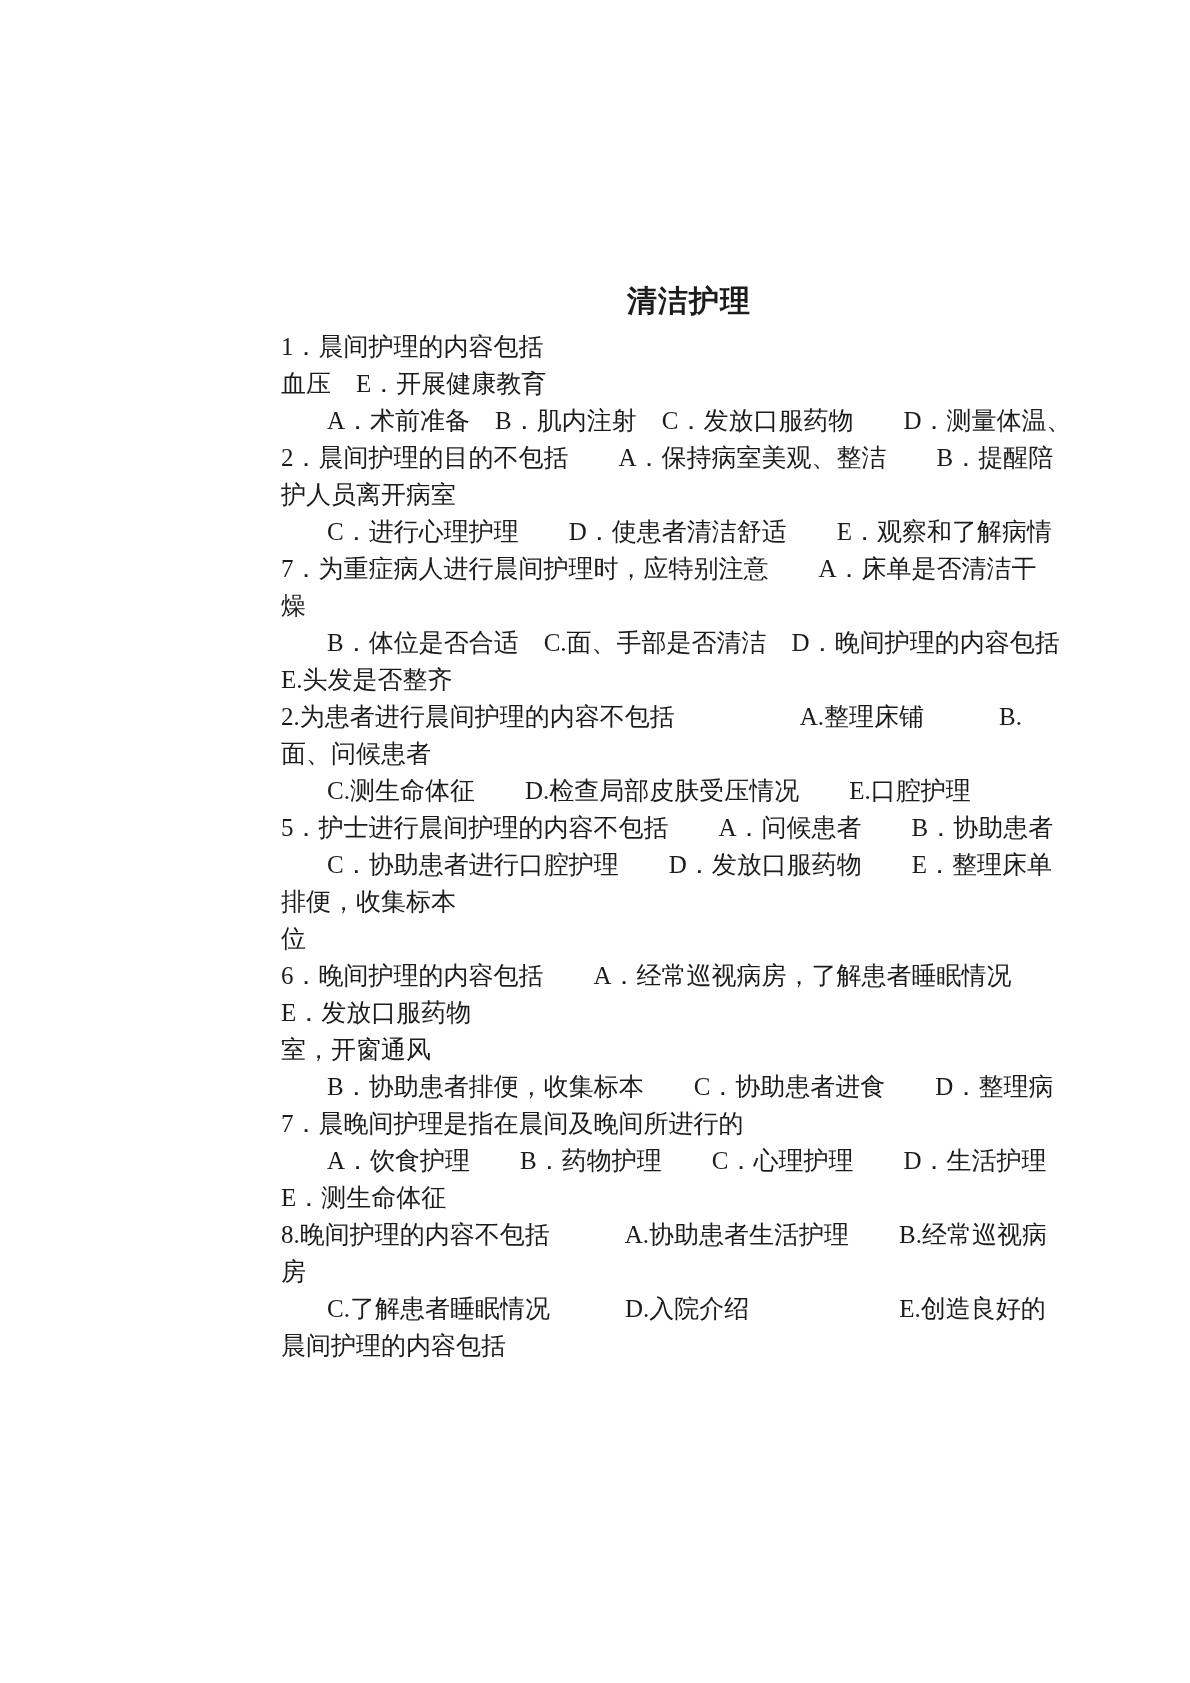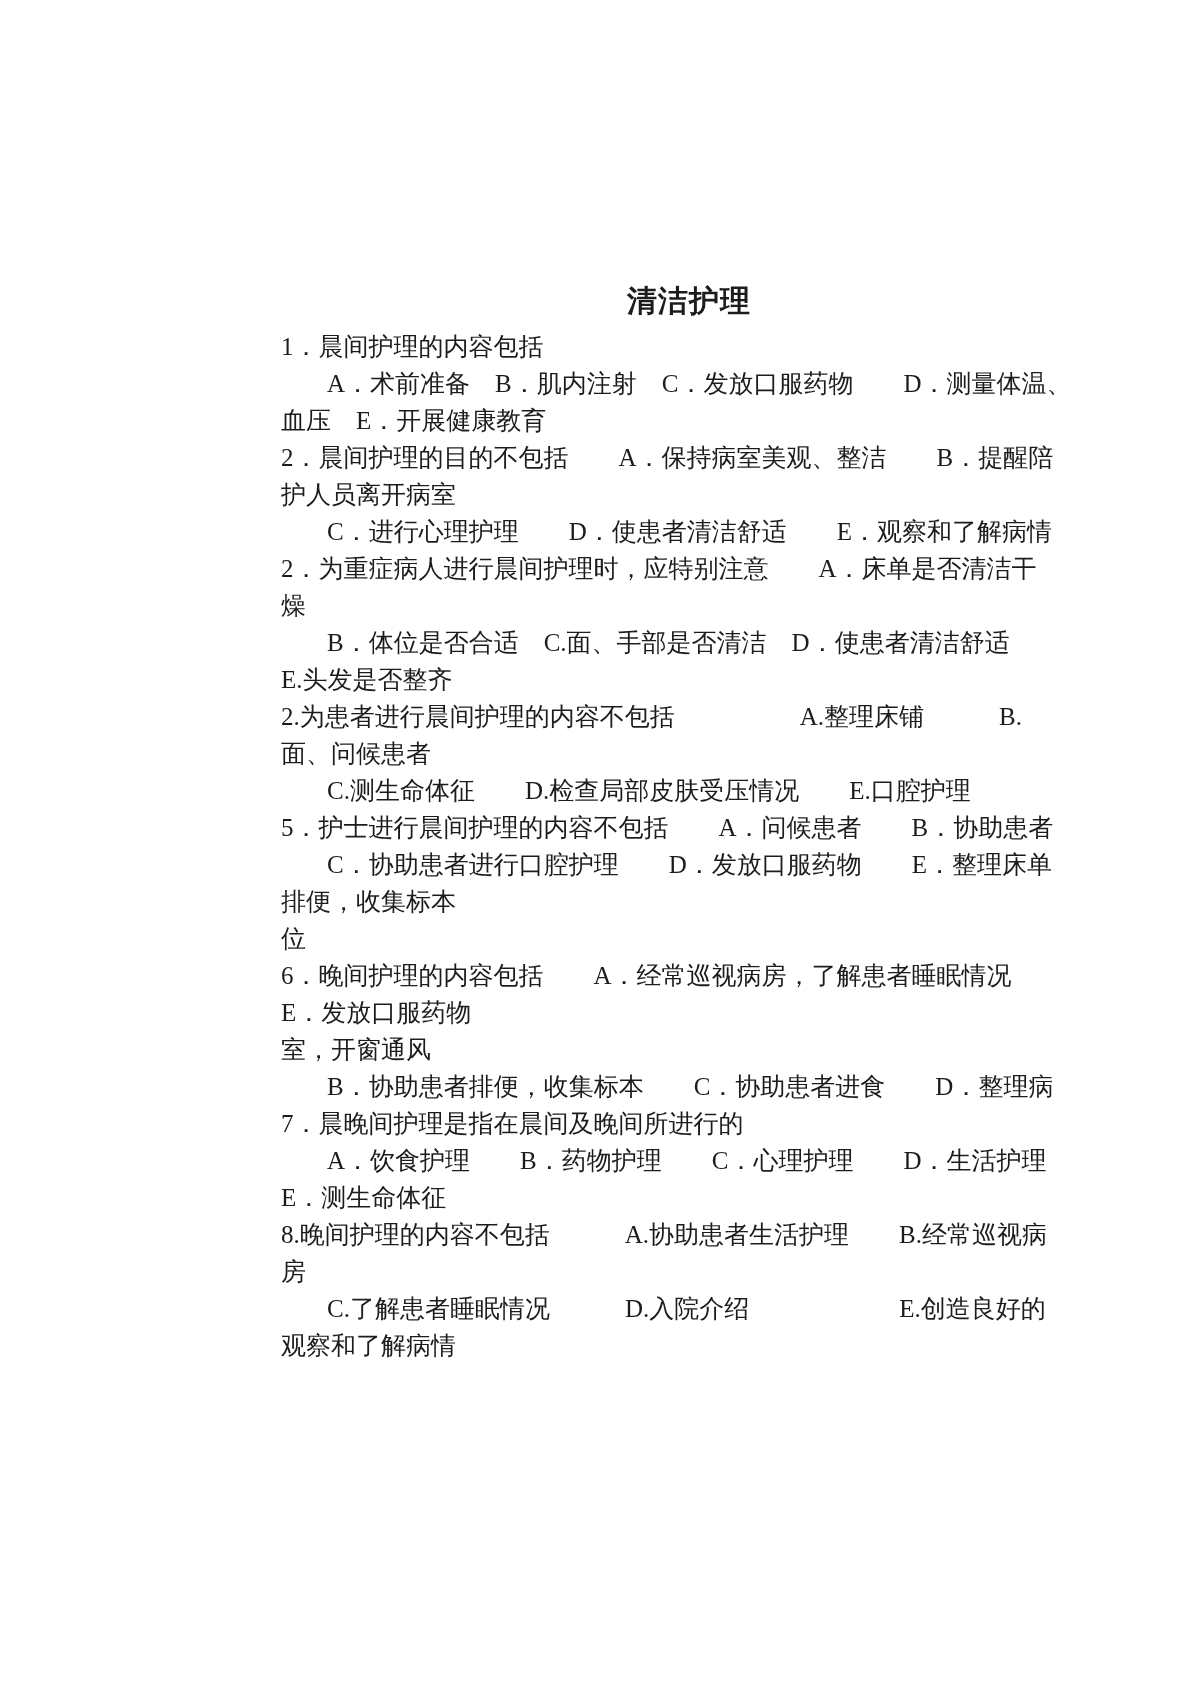--- a/index.html
+++ b/index.html
@@ -50,30 +50,30 @@
   }
 </style>
 </head>
 <body>
 
 <div class="page">
   <div class="content">
     <h1 class="doc-title">清洁护理</h1>
 
     <div class="line">1．晨间护理的内容包括</div>
+    <div class="line">血压　E．开展健康教育</div>
     <div class="line indent">A．术前准备　B．肌内注射　C．发放口服药物　　D．测量体温、</div>
-    <div class="line">血压　E．开展健康教育</div>
 
     <div class="line">2．晨间护理的目的不包括　　A．保持病室美观、整洁　　B．提醒陪</div>
     <div class="line">护人员离开病室</div>
     <div class="line indent">C．进行心理护理　　D．使患者清洁舒适　　E．观察和了解病情</div>
 
-    <div class="line">2．为重症病人进行晨间护理时，应特别注意　　A．床单是否清洁干</div>
+    <div class="line">7．为重症病人进行晨间护理时，应特别注意　　A．床单是否清洁干</div>
     <div class="line">燥</div>
-    <div class="line indent">B．体位是否合适　C.面、手部是否清洁　D．使患者清洁舒适</div>
+    <div class="line indent">B．体位是否合适　C.面、手部是否清洁　D．晚间护理的内容包括</div>
     <div class="line">E.头发是否整齐</div>
 
     <div class="line">2.为患者进行晨间护理的内容不包括　　　　　A.整理床铺　　　B.</div>
     <div class="line">面、问候患者</div>
     <div class="line indent">C.测生命体征　　D.检查局部皮肤受压情况　　E.口腔护理</div>
 
     <div class="line">5．护士进行晨间护理的内容不包括　　A．问候患者　　B．协助患者</div>
     <div class="line indent">C．协助患者进行口腔护理　　D．发放口服药物　　E．整理床单</div>
     <div class="line">排便，收集标本</div>
     <div class="line">位</div>
@@ -83,15 +83,15 @@
     <div class="line">室，开窗通风</div>
     <div class="line indent">B．协助患者排便，收集标本　　C．协助患者进食　　D．整理病</div>
 
     <div class="line">7．晨晚间护理是指在晨间及晚间所进行的</div>
     <div class="line indent">A．饮食护理　　B．药物护理　　C．心理护理　　D．生活护理</div>
     <div class="line">E．测生命体征</div>
 
     <div class="line">8.晚间护理的内容不包括　　　A.协助患者生活护理　　B.经常巡视病</div>
     <div class="line">房</div>
     <div class="line indent">C.了解患者睡眠情况　　　D.入院介绍　　　　　　E.创造良好的</div>
-    <div class="line">观察和了解病情</div>
+    <div class="line">晨间护理的内容包括</div>
   </div>
 </div>
 
 </body></html>

